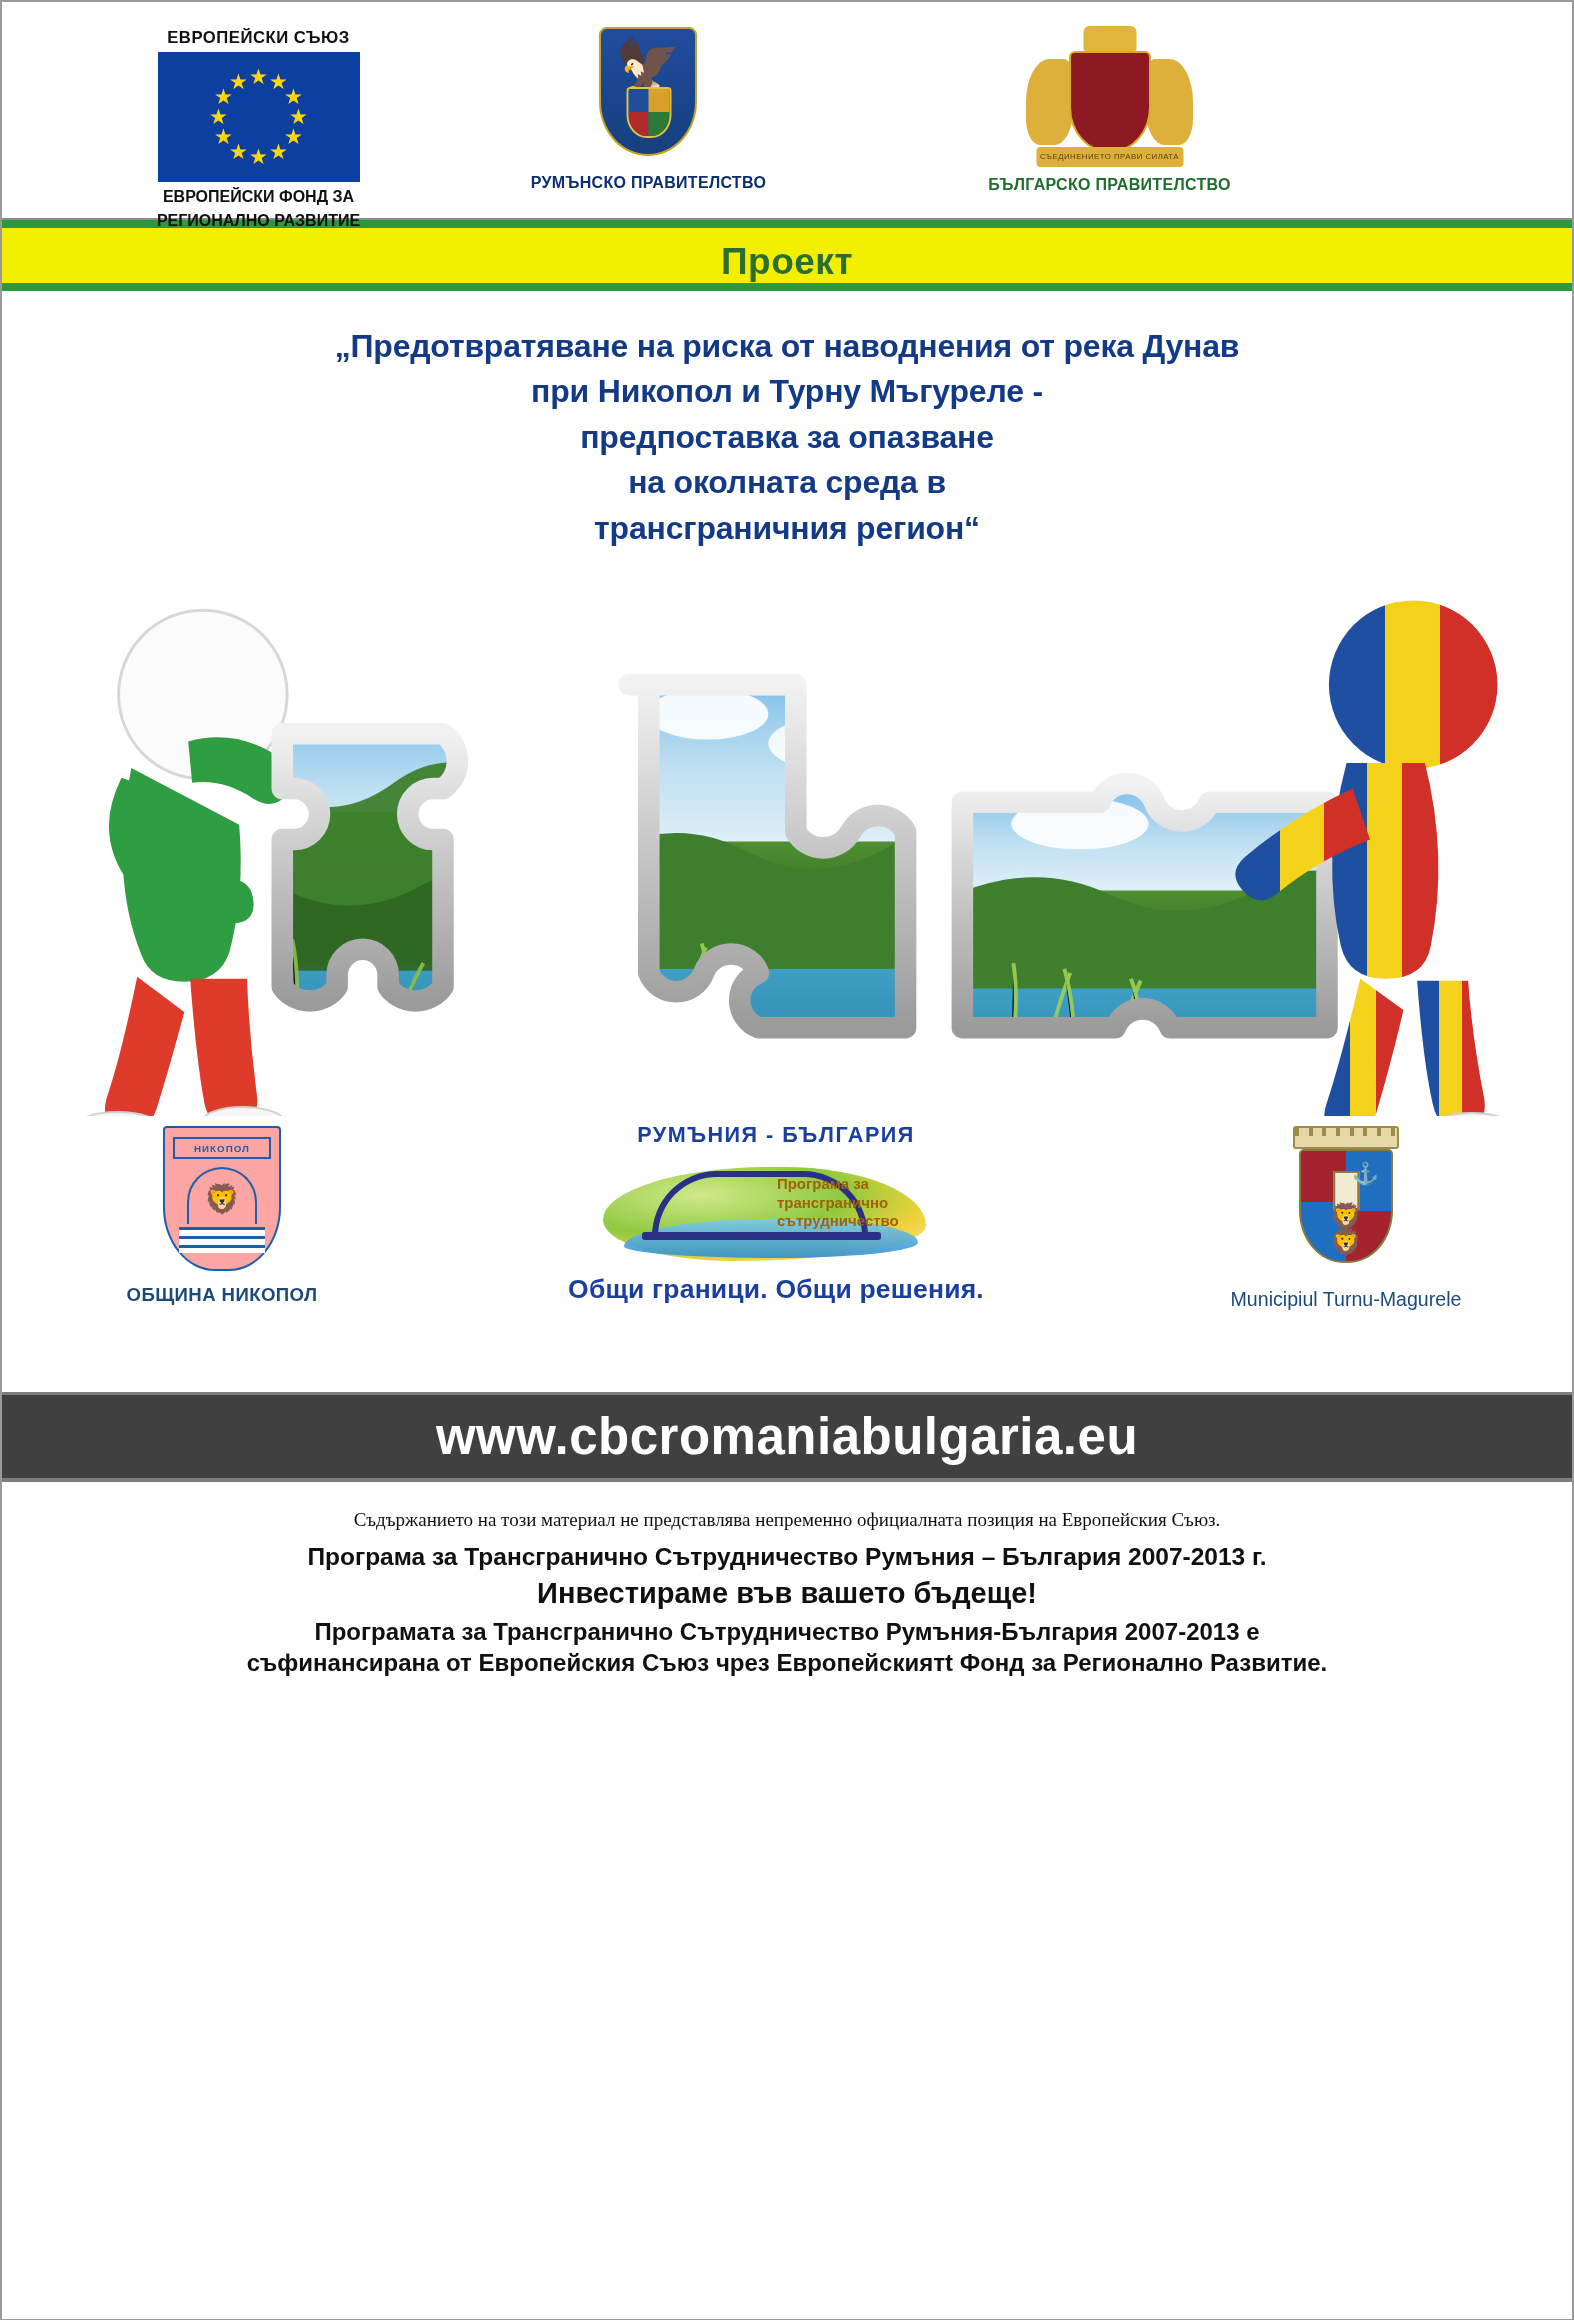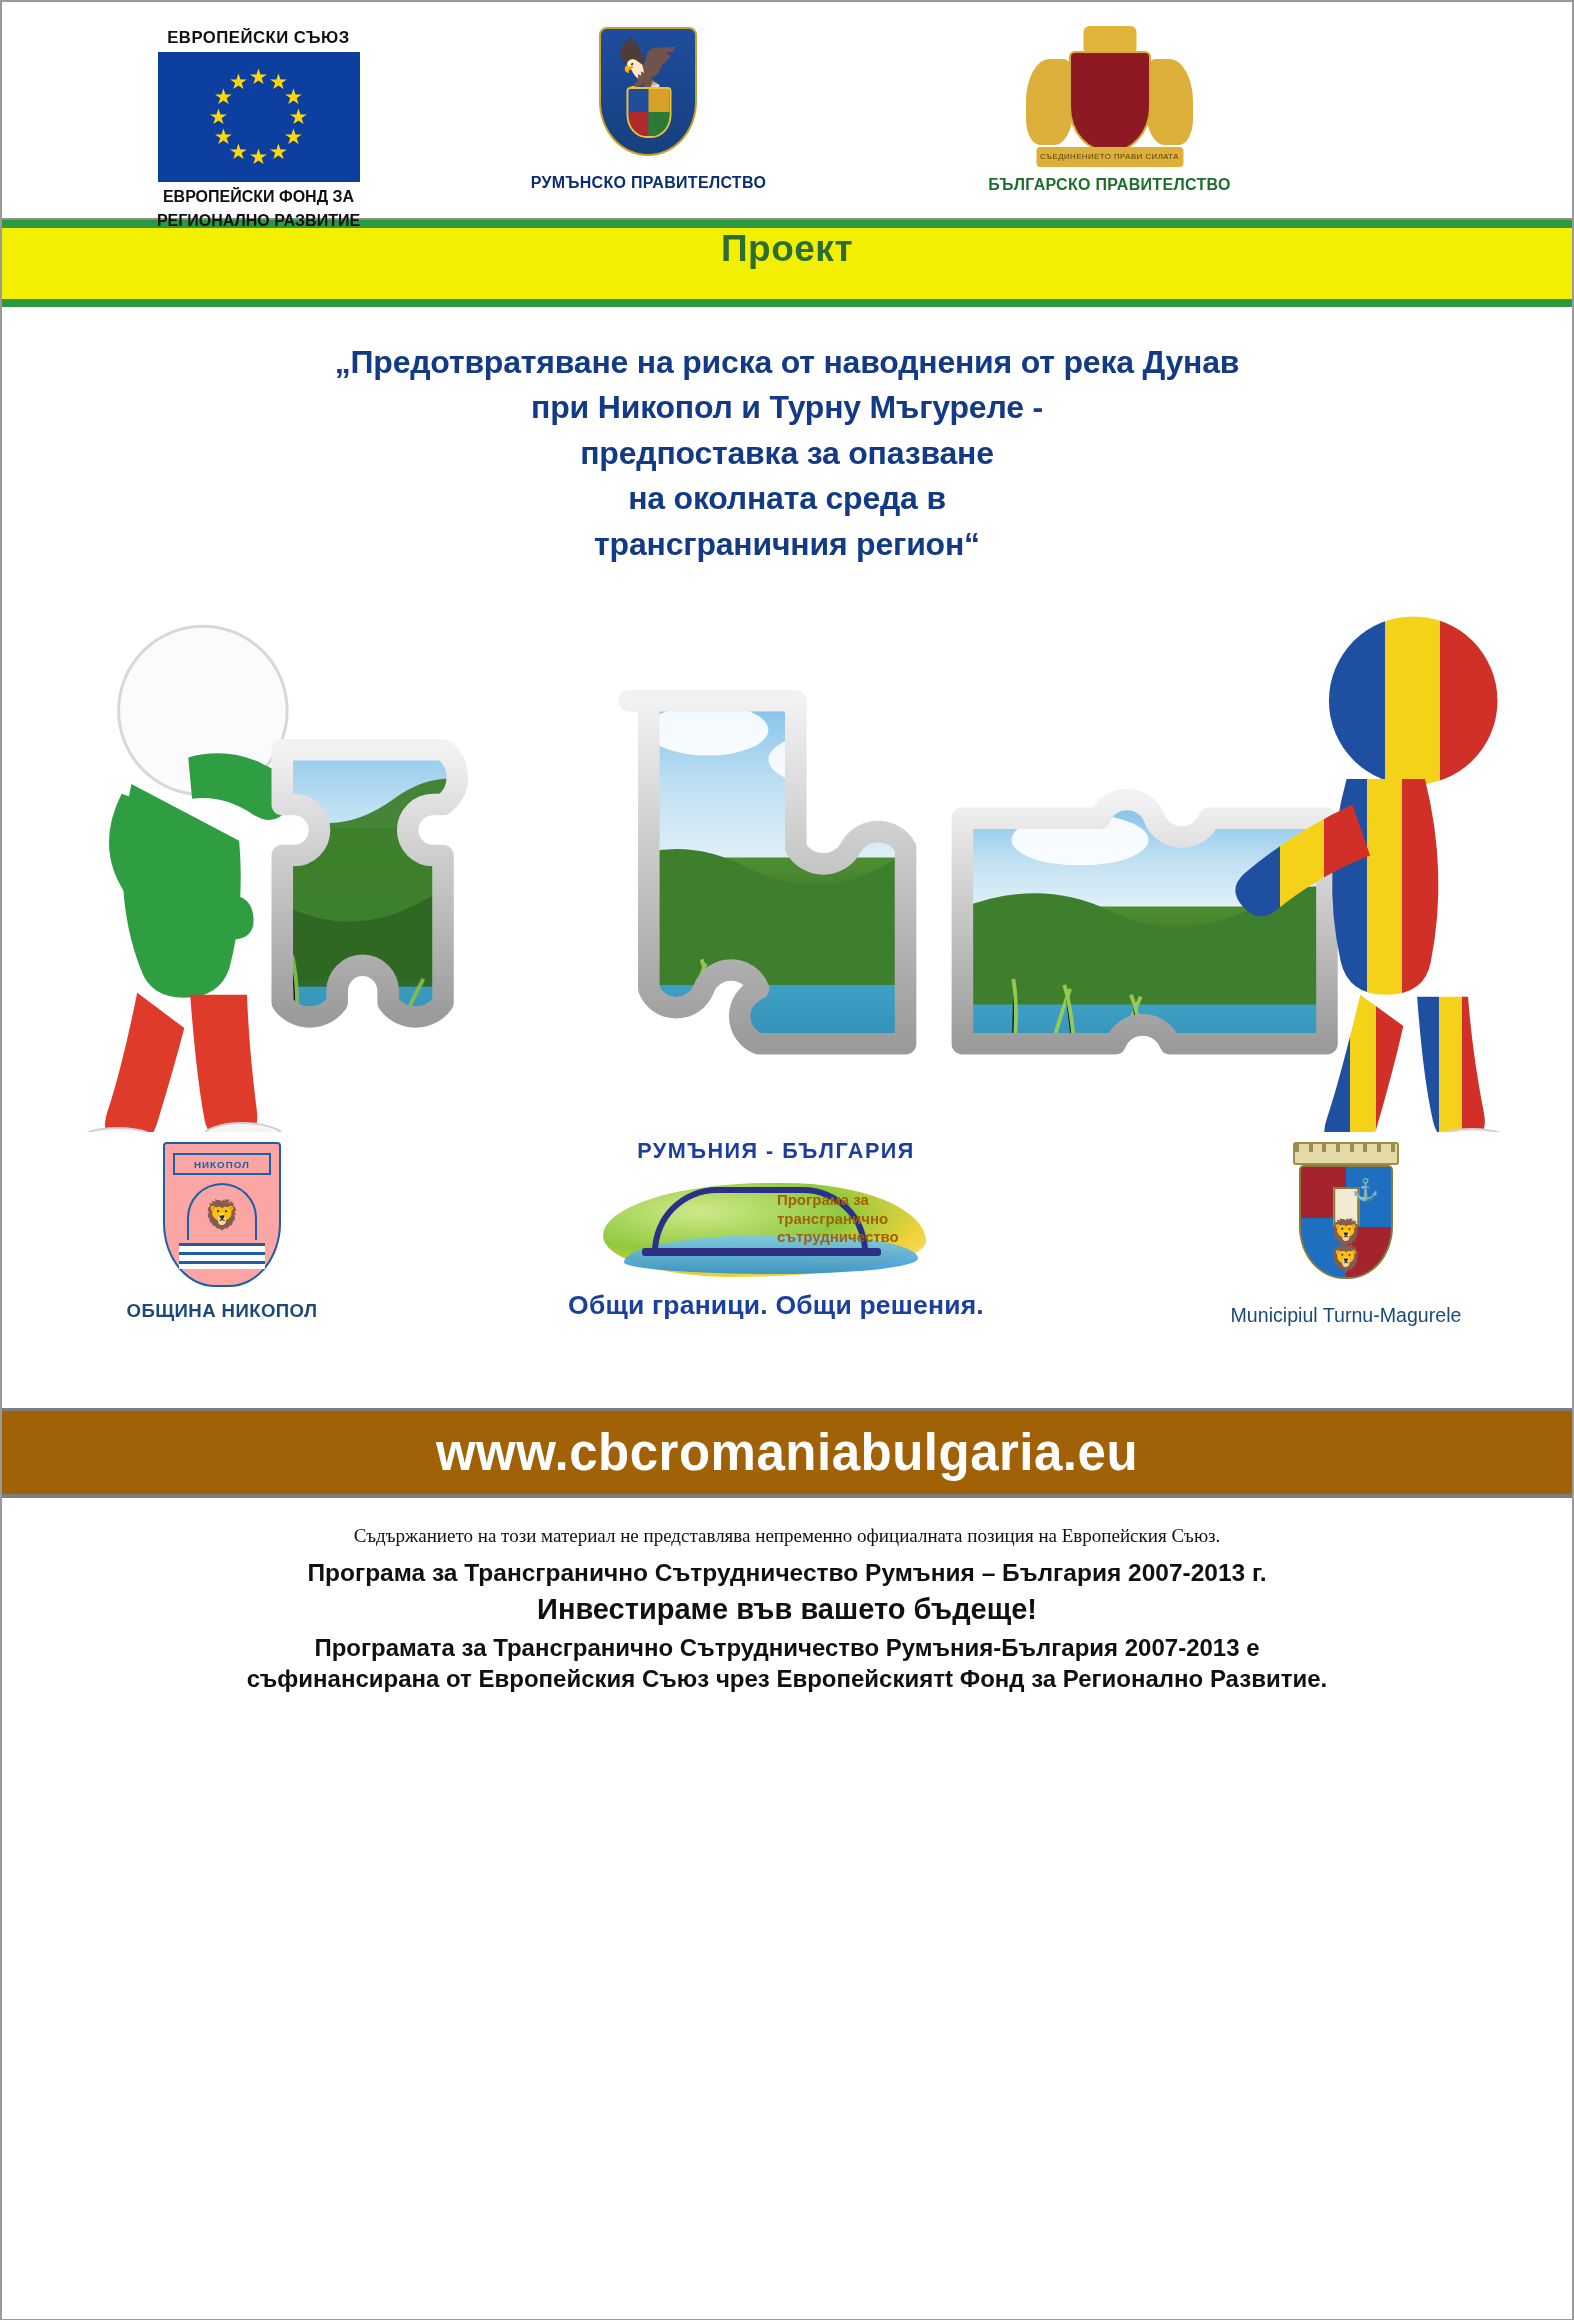--- a/index.html
+++ b/index.html
@@ -142,26 +142,26 @@
     background: #dcb03a;
     border-radius: 3.9px;
     font-size: 7.8px; color: #5a3c06;
     text-align: center; line-height: 19.6px;
     letter-spacing: 0.5px;
     overflow: hidden;
   }
 
   
   .project-bar {
-    height: 87px;
+    height: 71px;
     background: #f2ef00;
     border-top: 8.8px solid #2b9a3f;
     border-bottom: 8.8px solid #2b9a3f;
     display: flex;
-    align-items: flex-start;
+    align-items: flex-end;
     justify-content: center;
   }
   .project-bar span {
     font-size: 37px;
     font-weight: bold;
     color: #2b6e2f;
     letter-spacing: 0.5px;
   }
 
   
@@ -339,21 +339,21 @@
     font-size: 25.5px; color: #e0c257; line-height: 1;
   }
   .tm-caption {
     margin-top: 15.7px;
     font-size: 19.6px; color: #1b4a7a; font-weight: normal;
   }
 
   
   .url-bar {
     height: 90px;
-    background: #a16207;
+    background: #404040;
     border-top: 3.9px solid #7d7d7d;
     border-bottom: 4.9px solid #7d7d7d;
     display: flex; align-items: center; justify-content: center;
   }
   .url-bar span {
     font-size: 51px;
     font-weight: bold;
     color: #ffffff;
     letter-spacing: 0.5px;
   }

